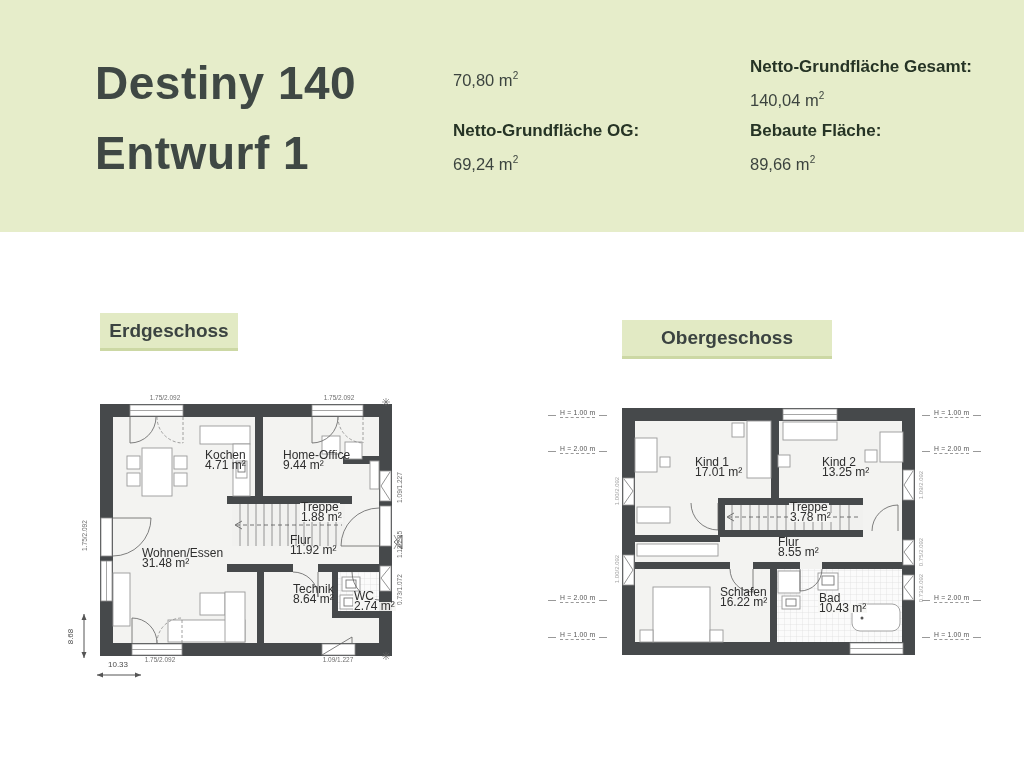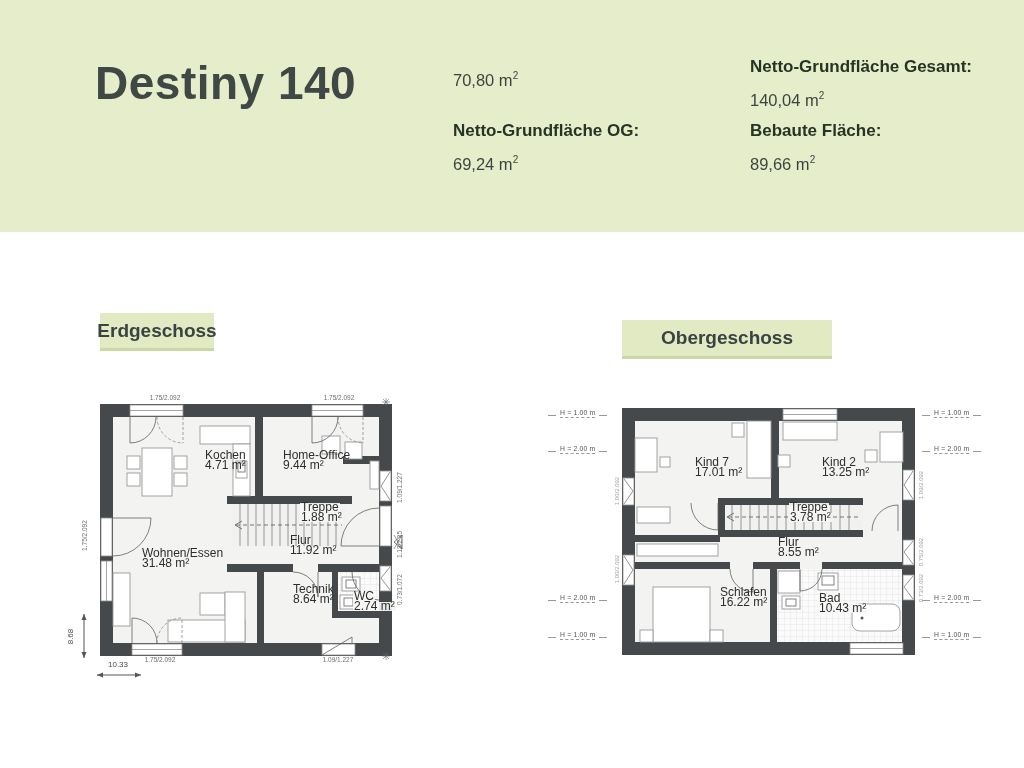--- a/index.html
+++ b/index.html
@@ -31,39 +31,40 @@
   .hline span{border-bottom:1px dashed #999;padding-bottom:1px;letter-spacing:.2px}
   .hdash{width:8px;height:1px;background:#999;margin-bottom:2px;display:inline-block}
 </style>
 </head>
 <body>
 
 <div class="abs header-band"></div>
 
 <div class="abs title">
   <div>Destiny 140</div>
+  <div>Entwurf 1</div>
 </div>
 
 <div class="abs stat" style="left:453px;top:57px">
   <div class="val"><span>70,80 m</span><sup>2</sup></div>
 </div>
 <div class="abs stat" style="left:453px;top:121px">
   <div class="lbl">Netto-Grundfläche OG:</div>
   <div class="val"><span>69,24 m</span><sup>2</sup></div>
 </div>
 <div class="abs stat" style="left:750px;top:57px">
   <div class="lbl">Netto-Grundfläche Gesamt:</div>
   <div class="val"><span>140,04 m</span><sup>2</sup></div>
 </div>
 <div class="abs stat" style="left:750px;top:121px">
   <div class="lbl">Bebaute Fläche:</div>
   <div class="val"><span>89,66 m</span><sup>2</sup></div>
 </div>
 
-<div class="abs badge" style="left:100px;top:313px;width:114px;height:35px">
+<div class="abs badge" style="left:100px;top:313px;width:138px;height:35px">
   <span>Erdgeschoss</span>
 </div>
 <div class="abs badge" style="left:622px;top:320px;width:210px;height:36px">
   <span>Obergeschoss</span>
 </div>
 
 <svg class="abs" style="left:100px;top:404px" width="292" height="252" viewBox="0 0 292 252">
   <defs>
     <pattern id="tilesEG" width="6" height="6" patternUnits="userSpaceOnUse">
       <path d="M6 0H0V6" fill="none" stroke="#dcdcdc" stroke-width="0.7"></path>
@@ -330,21 +331,21 @@
     <path d="M276 97 A26 26 0 0 0 250 123"></path>
       <line x1="276" y1="97" x2="276" y2="123"></line>
     <path d="M108 161 A23 23 0 0 0 131 184"></path>
       <line x1="131" y1="161" x2="131" y2="184"></line>
     <path d="M200 161 A22 22 0 0 1 178 183"></path>
       <line x1="178" y1="161" x2="178" y2="183"></line>
   </g>
 </svg>
 
 <div class="abs room" style="left:695px;top:458px">
-  <div>Kind 7</div>
+  <div>Kind 1</div>
     <div>17.01 m²</div>
 </div>
 <div class="abs room" style="left:822px;top:458px">
   <div>Kind 2</div>
     <div>13.25 m²</div>
 </div>
 <div class="abs room" style="left:789px;top:503px">
   <div class="bg">Treppe</div><br>
   <div class="bg">3.78 m²</div>
 </div>

